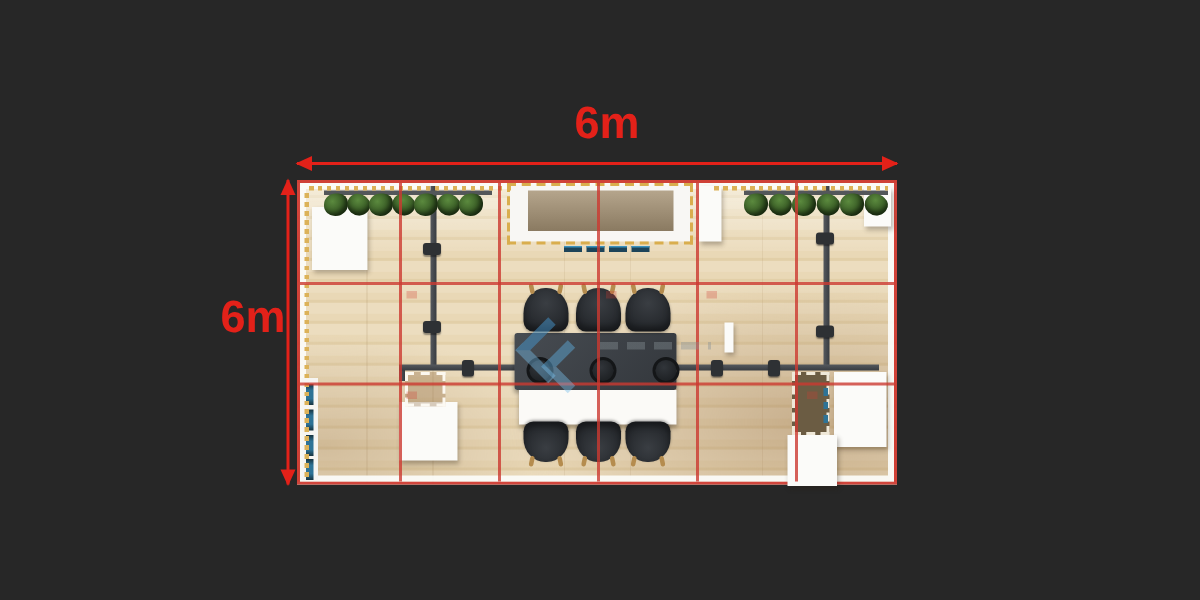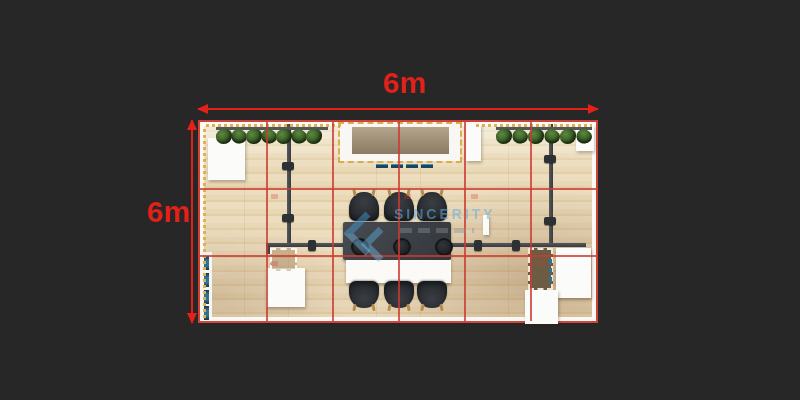--- a/index.html
+++ b/index.html
@@ -222,17 +222,16 @@
     <div class="gl h" style="top:66.667%;"></div>
     <div class="gtick" style="left:71px;top:72px;"></div>
     <div class="gtick" style="left:204px;top:72px;"></div>
     <div class="gtick" style="left:271px;top:72px;"></div>
     <div class="gtick" style="left:71px;top:139px;"></div>
     <div class="gtick" style="left:338px;top:139px;"></div>
 
     <div class="wm">
       <i class="chev c1"></i>
       <i class="chev c2"></i>
-      <span class="brand">SINCERITY</span>
       <span class="sub"></span>
     </div>
   </div>
 </div>
 
 </body></html>

